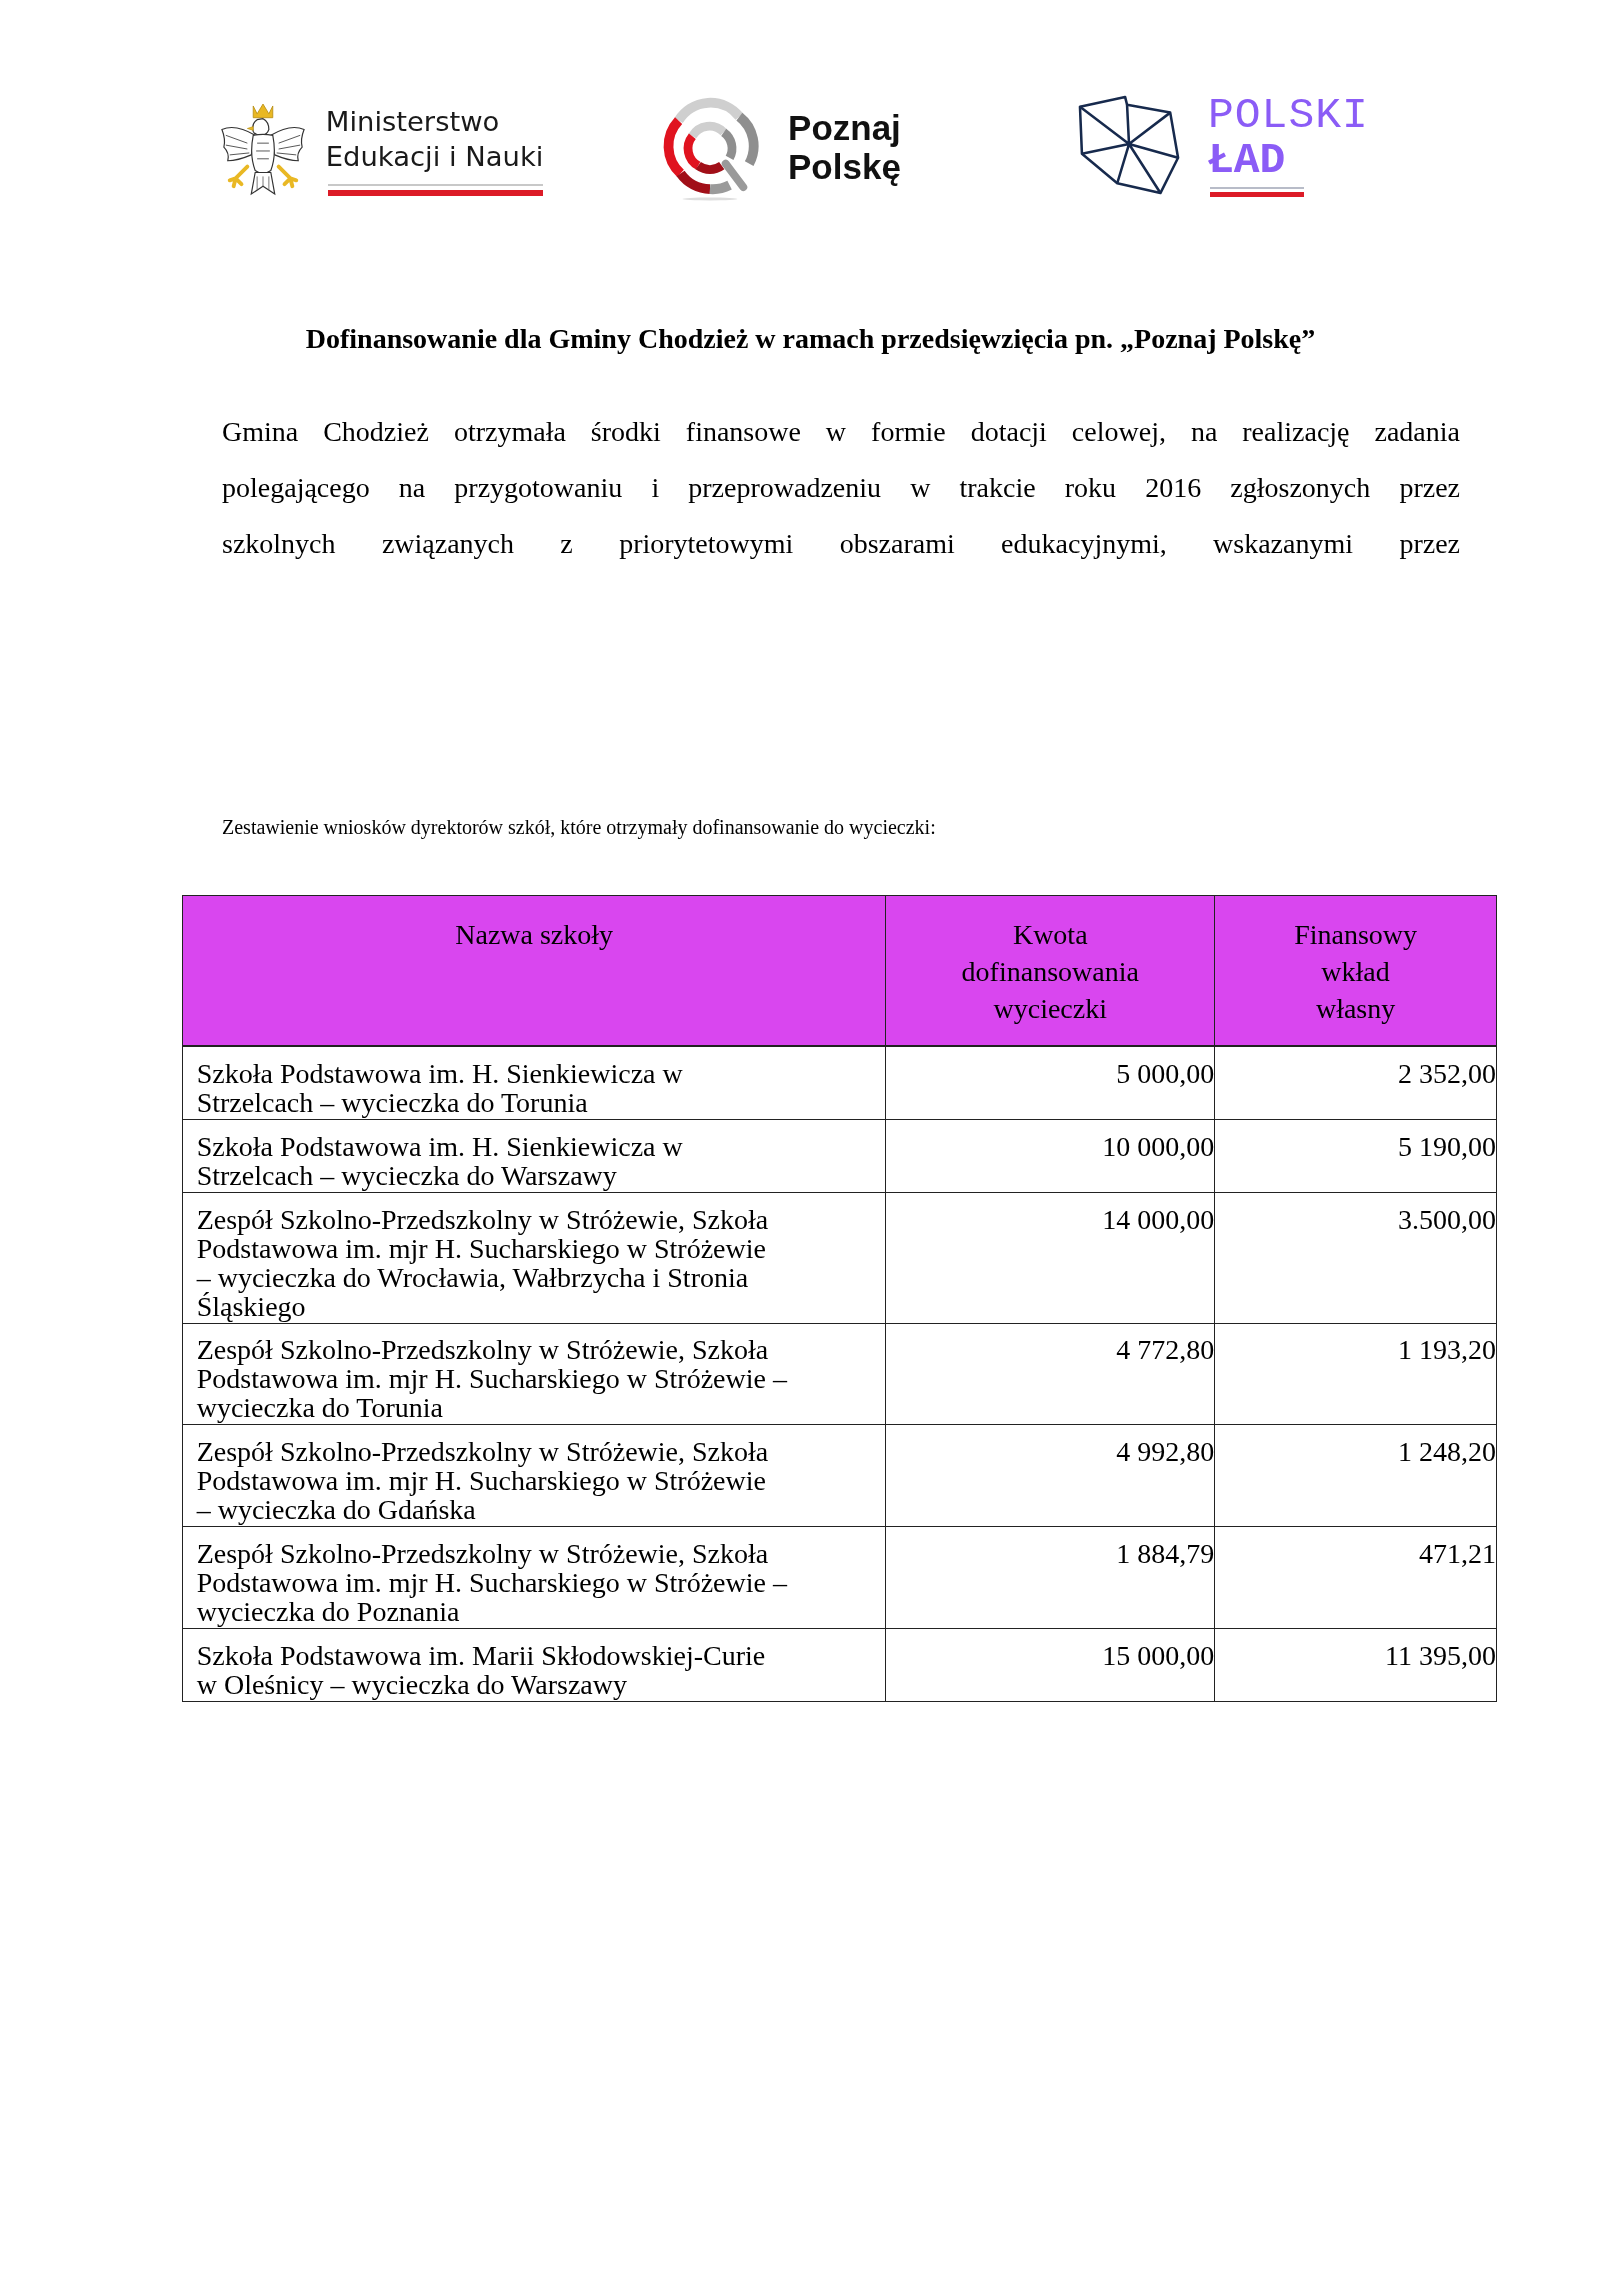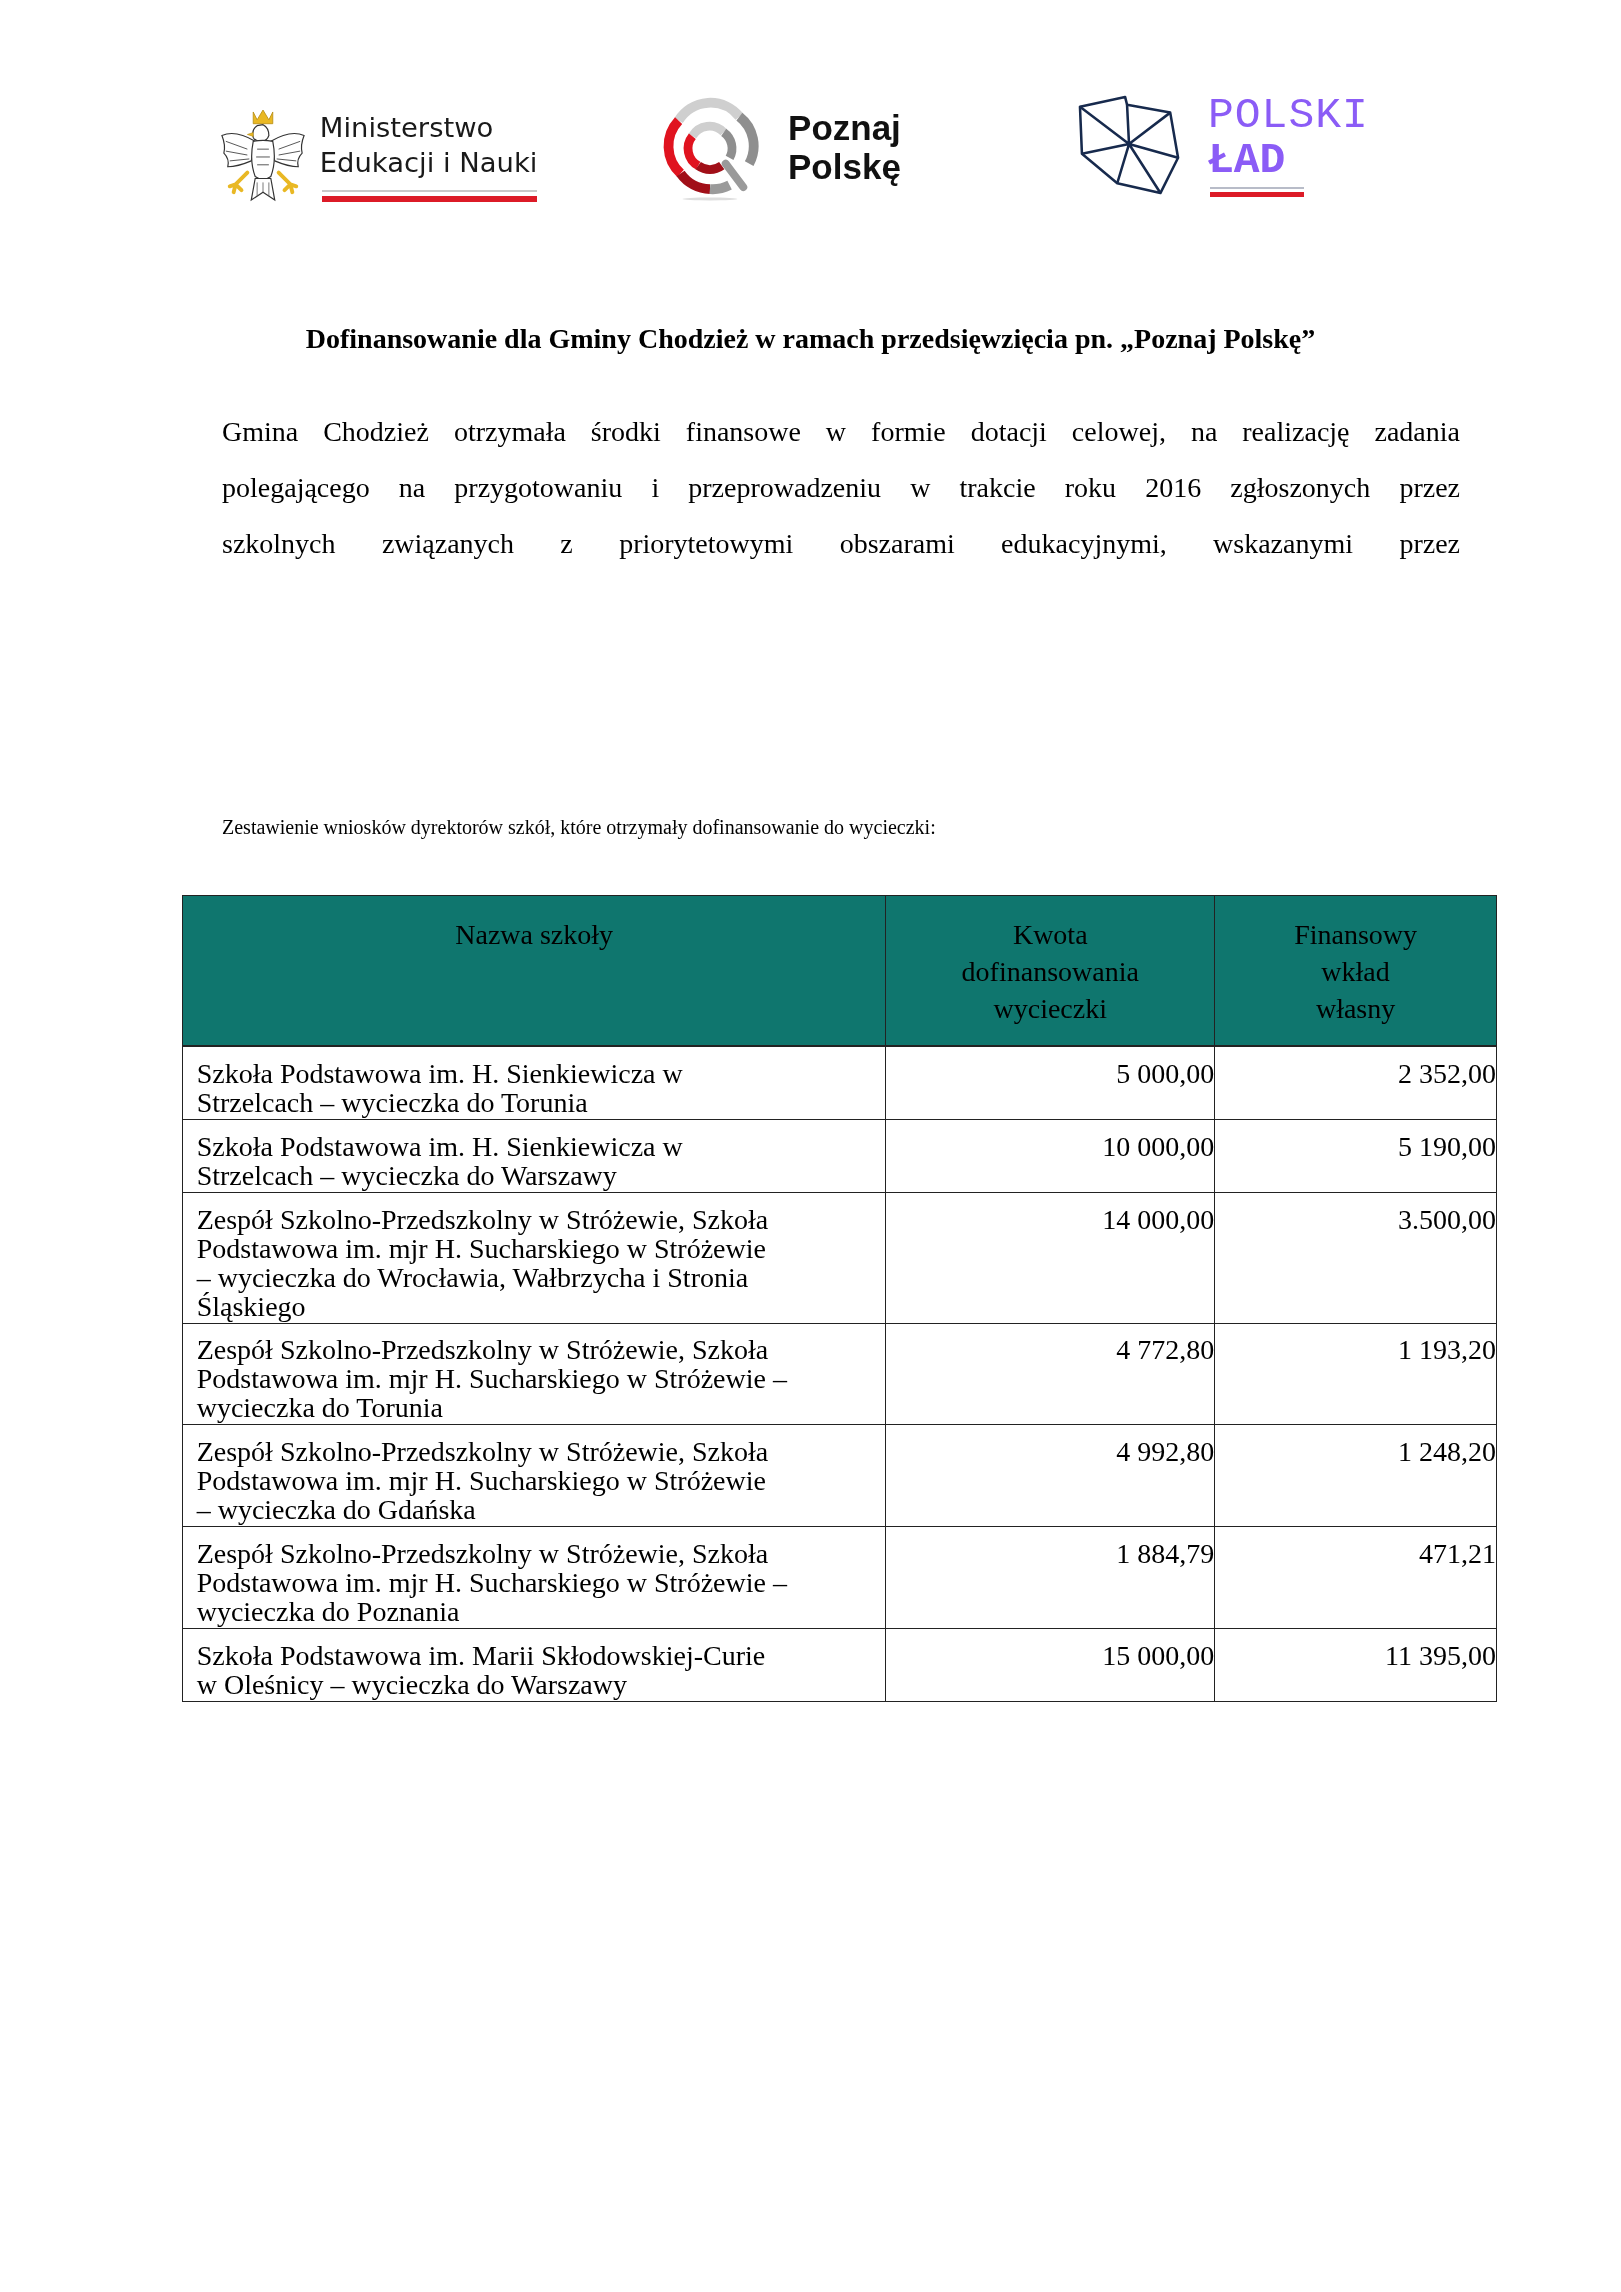--- a/index.html
+++ b/index.html
@@ -2,21 +2,21 @@
 <html><head>
 <meta charset="utf-8">
 <style>
   html, body { margin: 0; padding: 0; background: #ffffff; }
   body { width: 1621px; height: 2293px; position: relative; overflow: hidden;
          font-family: "Liberation Serif", "DejaVu Serif", serif; color: #000; }
 
   
   .logos { position: absolute; top: 93px; left: 0; width: 1621px; height: 118px; }
   .logo { position: absolute; display: flex; align-items: center; }
-  .logo-men { left: 218px; top: 13px; }
+  .logo-men { left: 218px; top: 7px; gap: 6px; }
   .logo-men .eagle { width: 90px; height: 100px; }
   .logo-men .txt { margin-left: 11.8px; font-family: "DejaVu Sans", sans-serif; font-size: 27.4px;
                    line-height: 35px; color: #1a1a1a; position: relative; padding-bottom: 21.6px; }
   .logo-men .txt .bar-grey { position: absolute; left: 2px; right: 0; bottom: 9.8px; height: 2px; background: #c8c8c8; }
   .logo-men .txt .bar-red  { position: absolute; left: 2px; right: 0; bottom: 0; height: 5.9px; background: #dc1b27; }
 
   .logo-pp { left: 659px; top: 0; }
   .logo-pp .mark { width: 100px; height: 108px; }
   .logo-pp .txt { margin-left: 29px; font-family: Liberation Sans, sans-serif; font-weight: bold;
                   font-size: 35px; line-height: 39px; color: #111; text-align: center; }
@@ -35,21 +35,21 @@
   .para { position: absolute; top: 404px; left: 222px; width: 1238px; font-size: 28px;
           line-height: 56px; text-align: justify; }
   .para .line { display: block; text-align: justify; text-align-last: justify; height: 56px; }
   .para .line.last { text-align-last: left; }
   .intro { position: absolute; top: 810px; left: 222px; font-size: 20px; line-height: 35px; }
 
   
   table.grid { position: absolute; top: 895px; left: 182px; width: 1315px; border-collapse: collapse;
                font-size: 28px; line-height: 29px; }
   table.grid th, table.grid td { border: 1.5px solid #222; vertical-align: top; }
-  table.grid thead th { background: #0f766e; font-weight: normal; text-align: center;
+  table.grid thead th { background: #d946ef; font-weight: normal; text-align: center;
                         padding: 19.6px 7.8px 15.7px 7.8px; line-height: 37px; height: 114px; border-bottom: 2.9px solid #222; }
   table.grid td.name { padding: 11.8px 13.7px 2px 13.7px; text-align: left; }
   table.grid td.num { text-align: right; padding: 11.8px 0 2px 3.9px; }
   .col-name { width: 704px; }
   .col-kw { width: 329px; }
   .col-fw { width: 282px; }
 </style>
 </head>
 <body>
 

